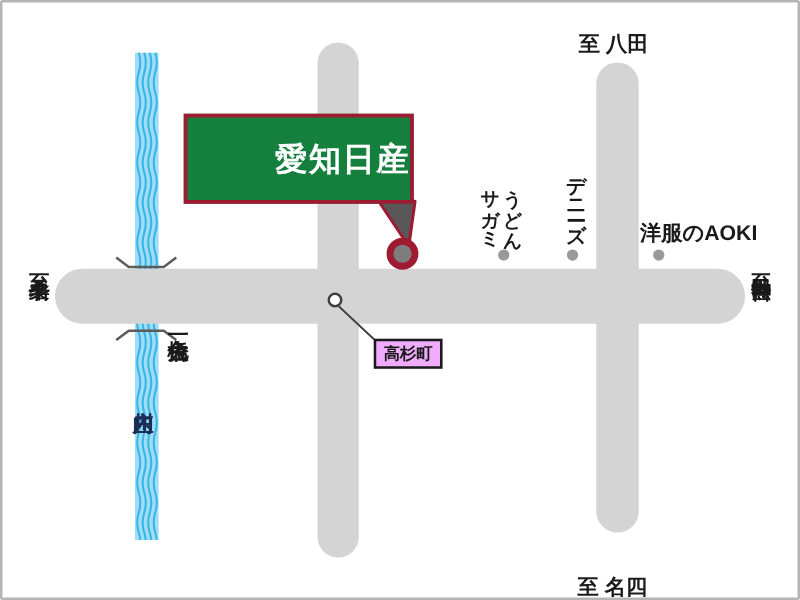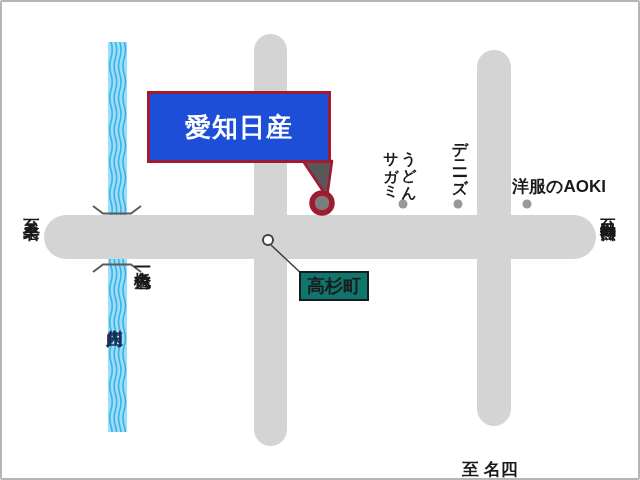--- a/index.html
+++ b/index.html
@@ -33,28 +33,28 @@
   .dir-right  { left:597px; top:206px; font-size:16px; height:110px; }
   .bridge-name{ left:131px; top:258px; font-size:17px; height:80px; }
   .river-name { left:103px; top:316px; font-size:17px; color:#1c2d56; height:64px; }
 
   .lm-udon  { left:382px; top:141px; font-size:15px; line-height:18px; white-space:pre; height:64px; }
   .lm-denny { left:449px; top:131px; font-size:16px; height:70px; }
   .lm-aoki  { left:512px; top:175px; font-size:17px; }
 
   .callout {
     position:absolute; left:147px; top:91px; width:178px; height:66px; z-index:9;
-    background:#1d4ed8; border:3px solid #9e1b32;
-    display:flex; flex-direction:column; align-items:center; justify-content:center;
+    background:#15803d; border:3px solid #9e1b32;
+    display:flex; flex-direction:column; align-items:flex-end; justify-content:center;
     color:#ffffff; font-size:26px; line-height:30px; letter-spacing:1px; text-align:center;
   }
   .takasugi {
     position:absolute; left:299px; top:271px; z-index:10;
-    background:#0f766e; border:2px solid #1a1a1a; padding:1px 6px;
-    font-size:18px;
+    background:#f0abfc; border:2px solid #1a1a1a; padding:1px 6px;
+    font-size:13px;
   }
 </style>
 </head>
 <body>
 
 <div id="stage">
   <div class="frame"></div>
 
   <svg id="river" viewBox="0 0 19 390" preserveAspectRatio="none">
     <rect x="0" y="0" width="19" height="390" fill="#9edcf7"></rect>
@@ -82,20 +82,21 @@
     <circle cx="458" cy="204" r="4.5" fill="#999999"></circle>
     <circle cx="527" cy="204" r="4.5" fill="#999999"></circle>
   </svg>
 
   <div class="callout">
     <span>愛知日産</span>
   </div>
 
   <div class="label takasugi">高杉町</div>
 
+  <div class="label dir-top">至 八田</div>
   <div class="label dir-bottom">至 名四</div>
   <div class="label vtext dir-left">至 桑名</div>
   <div class="label vtext dir-right">至 熱田神宮</div>
 
   <div class="label vtext bridge-name">一色大橋</div>
   <div class="label vtext river-name">庄内川</div>
 
   <div class="label vtext lm-udon">うどん
 サガミ</div>
   <div class="label vtext lm-denny">デニーズ</div>

